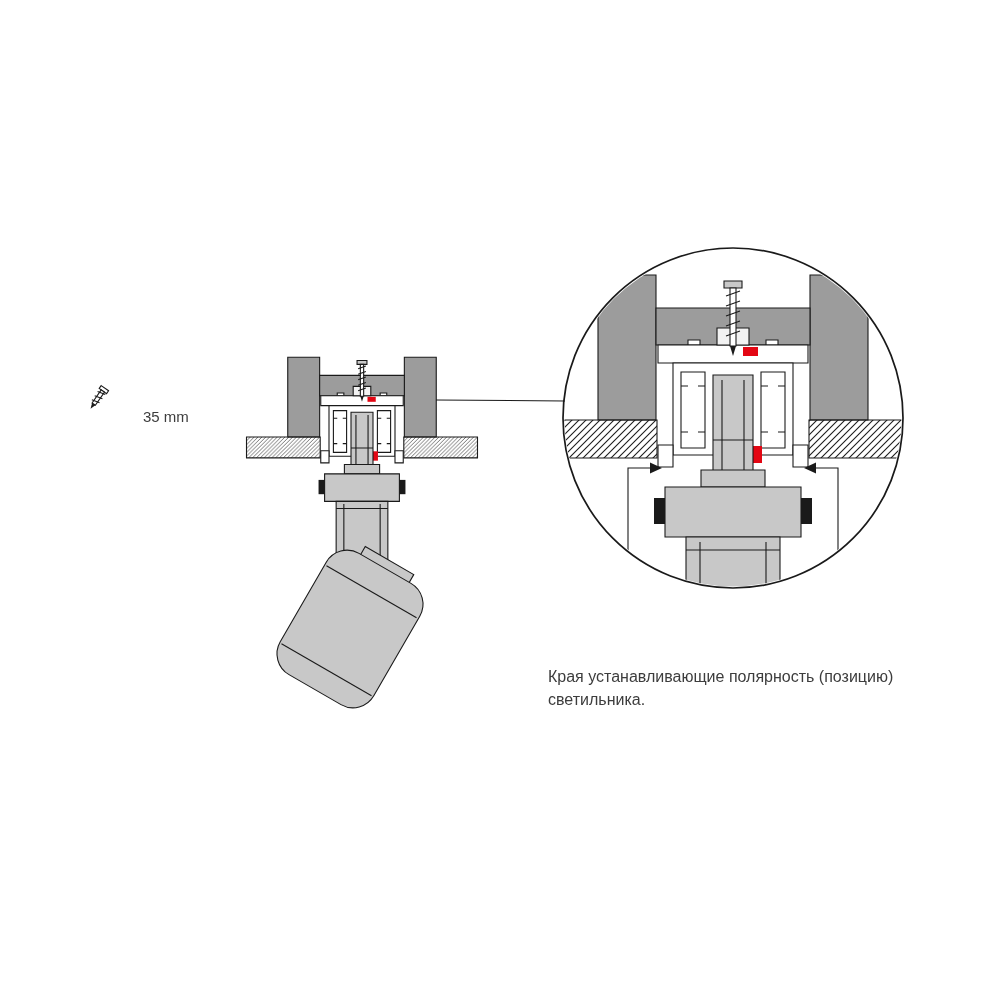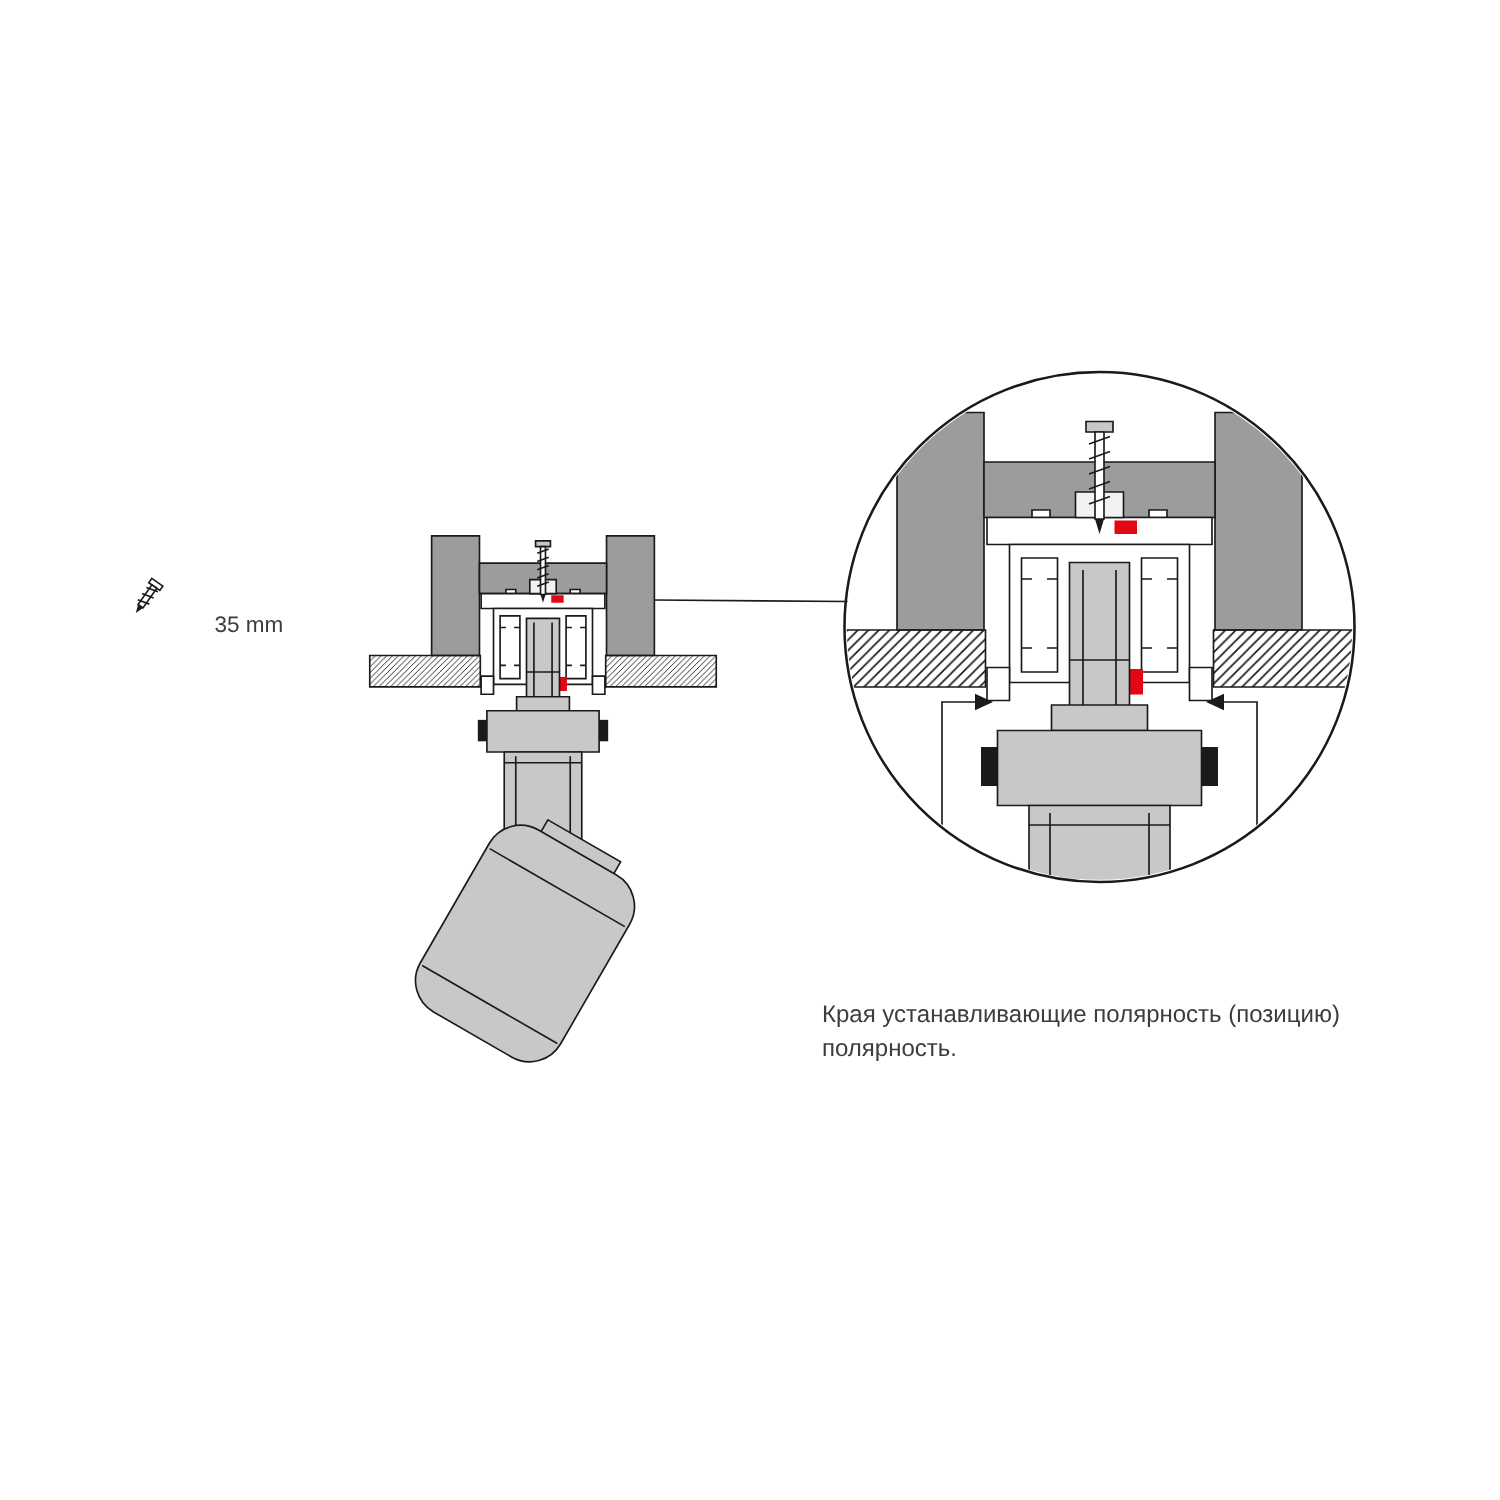--- a/index.html
+++ b/index.html
@@ -117,14 +117,14 @@
     <rect x="-4.5" y="-12" width="9" height="3.5" class="w"></rect>
     <rect x="-2" y="-8.5" width="4" height="16" class="w"></rect>
     <path d="M-4,-5 L4,-7 M-4,0 L4,-2 M-4,5 L4,3" class="ln"></path>
     <polygon points="-2,7.5 2,7.5 0,13" class="k"></polygon>
   </g>
 </svg>
 
 <div class="overlay" id="dim-label">35 mm</div>
 <div class="overlay" id="caption">
   <span>Края устанавливающие полярность (позицию)</span>
-  <span>полярность.</span>
+  <span>светильника.</span>
 </div>
 
 </body></html>

